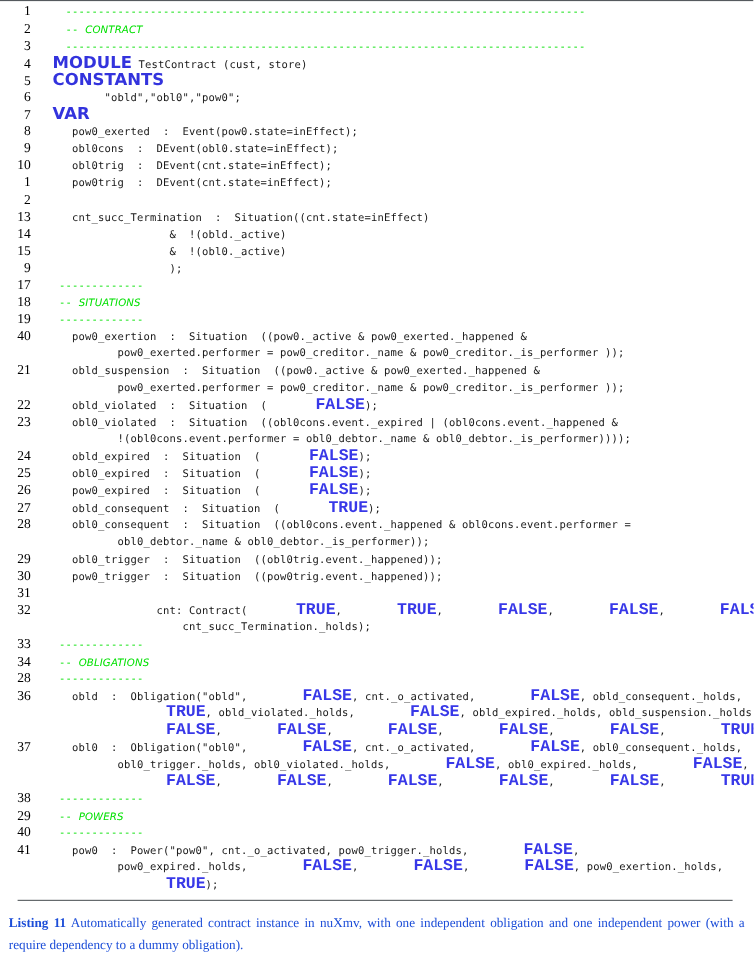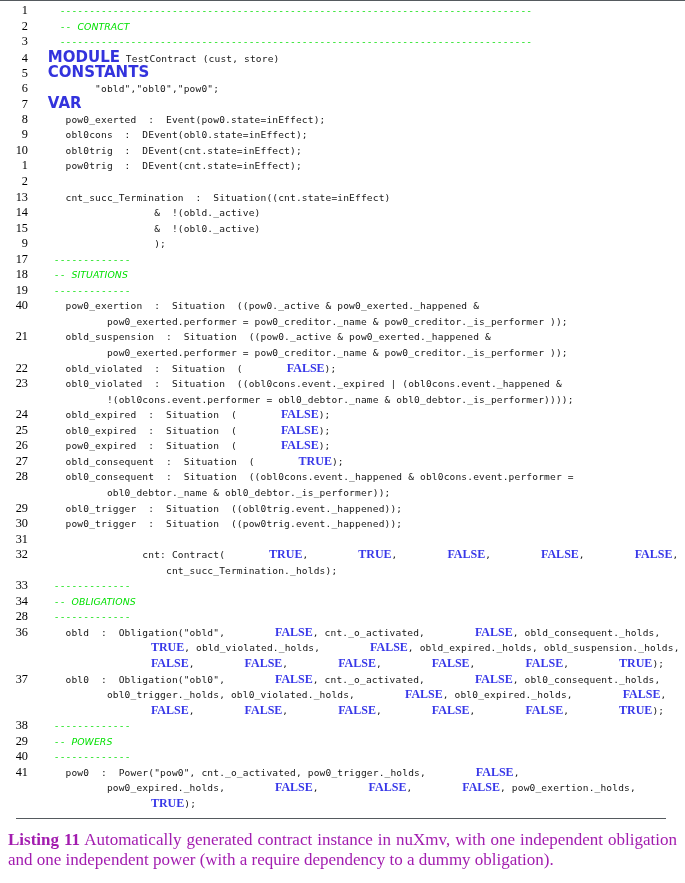--- a/index.html
+++ b/index.html
@@ -76,39 +76,39 @@
   .kw {
     color: #3333dd;
     font-weight: bold;
     font-family: "DejaVu Sans", sans-serif;
     font-size: 15px;
     letter-spacing: 0px;
   }
   .bool {
     color: #3838e8;
     font-weight: bold;
-    font-family: Liberation Serif, serif;
-    font-size: 12px;
+    font-family: Liberation Mono, monospace;
+    font-size: 15px;
     letter-spacing: 0px;
     padding-left: 44px;
   }
 
   .rule-bottom {
     height: 0;
     border-top: 1.4px solid #555a5e;
     width: 650px;
     margin: 7px 0 0 16px;
   }
 
   .caption {
     margin: 11px 8px 0 8px;
     font-family: "Liberation Serif", serif;
-    font-size: 17px;
+    font-size: 12px;
     line-height: 19.5px;
-    color: #a21caf;
+    color: #1d4ed8;
     text-align: justify;
     text-justify: inter-word;
   }
   .caption b {
     font-weight: bold;
   }
 </style>
 </head>
 <body>
 

